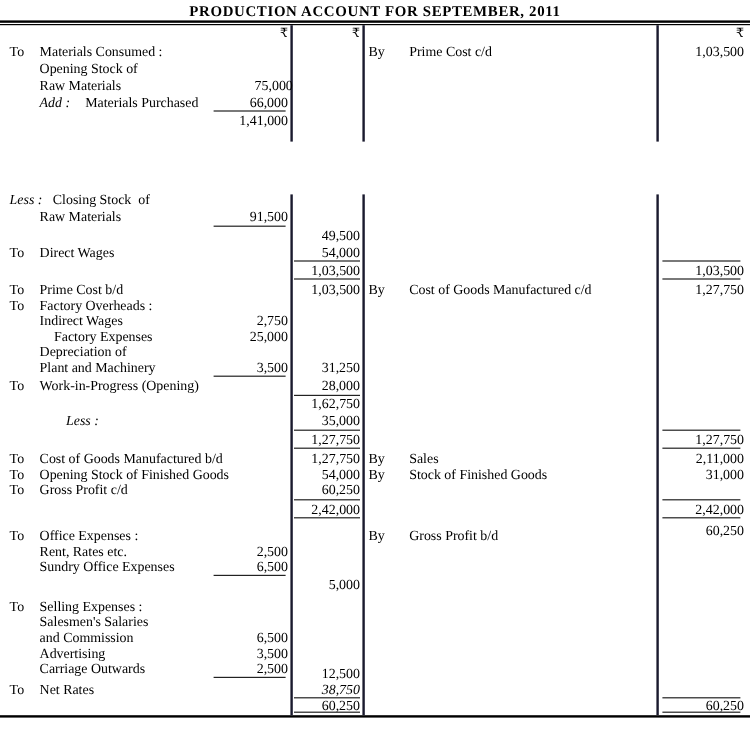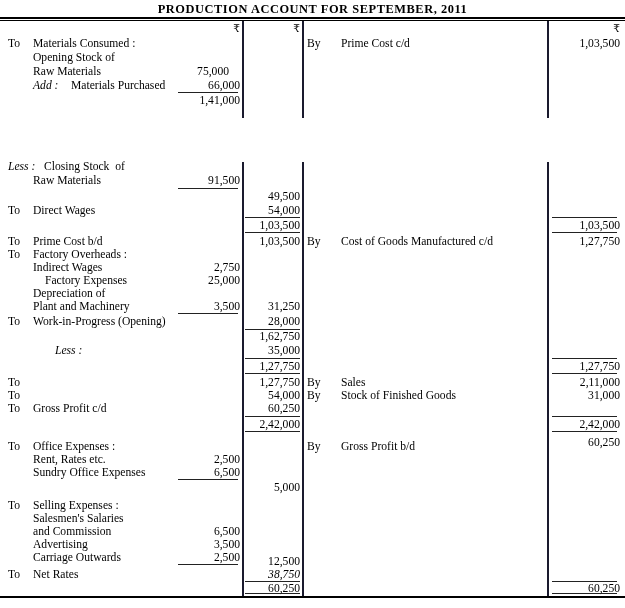--- a/index.html
+++ b/index.html
@@ -59,21 +59,21 @@
   <span class="num rupee" style="top:23px;right:385px;width:60px;">₹</span>
   <span class="num rupee" style="top:23px;right:325px;width:60px;">₹</span>
   <span class="num rupee" style="top:23px;right:5px;width:60px;">₹</span>
 
   <span class="t" style="top:38px;left:8px;">To</span>
   <span class="t" style="top:38px;left:33px;">Materials Consumed :</span>
 
   <span class="t" style="top:52px;left:33px;">Opening Stock of</span>
 
   <span class="t" style="top:66px;left:33px;">Raw Materials</span>
-  <span class="num" style="top:66px;right:396px;width:70px;">75,000</span>
+  <span class="num" style="top:66px;right:381px;width:70px;">75,000</span>
 
   <span class="t i" style="top:80px;left:33px;">Add :</span>
   <span class="t" style="top:80px;left:71px;">Materials Purchased</span>
   <span class="num" style="top:80px;right:385px;width:70px;">66,000</span>
 
   <div class="uline" style="top:92px;left:178px;width:60px;"></div>
   <span class="num" style="top:95px;right:385px;width:70px;">1,41,000</span>
 
   <span class="t i" style="top:161px;left:8px;">Less :</span>
   <span class="t" style="top:161px;left:44px;">Closing Stock  of</span>
@@ -120,23 +120,25 @@
   <span class="num" style="top:331px;right:325px;width:70px;">1,62,750</span>
 
   <span class="t i" style="top:345px;left:55px;">Less :</span>
   <span class="num" style="top:345px;right:325px;width:70px;">35,000</span>
 
   <div class="uline" style="top:358px;left:245px;width:55px;"></div>
   <span class="num" style="top:361px;right:325px;width:70px;">1,27,750</span>
   <div class="uline" style="top:373px;left:245px;width:55px;"></div>
 
   <span class="t" style="top:377px;left:8px;">To</span>
+  <span class="t" style="top:377px;left:33px;">Cost of Goods Manufactured b/d</span>
   <span class="num" style="top:377px;right:325px;width:70px;">1,27,750</span>
 
   <span class="t" style="top:390px;left:8px;">To</span>
+  <span class="t" style="top:390px;left:33px;">Opening Stock of Finished Goods</span>
   <span class="num" style="top:390px;right:325px;width:70px;">54,000</span>
 
   <span class="t" style="top:403px;left:8px;">To</span>
   <span class="t" style="top:403px;left:33px;">Gross Profit c/d</span>
   <span class="num" style="top:403px;right:325px;width:70px;">60,250</span>
 
   <div class="uline" style="top:416px;left:245px;width:55px;"></div>
   <span class="num" style="top:419px;right:325px;width:70px;">2,42,000</span>
   <div class="uline" style="top:431px;left:245px;width:55px;"></div>
 

